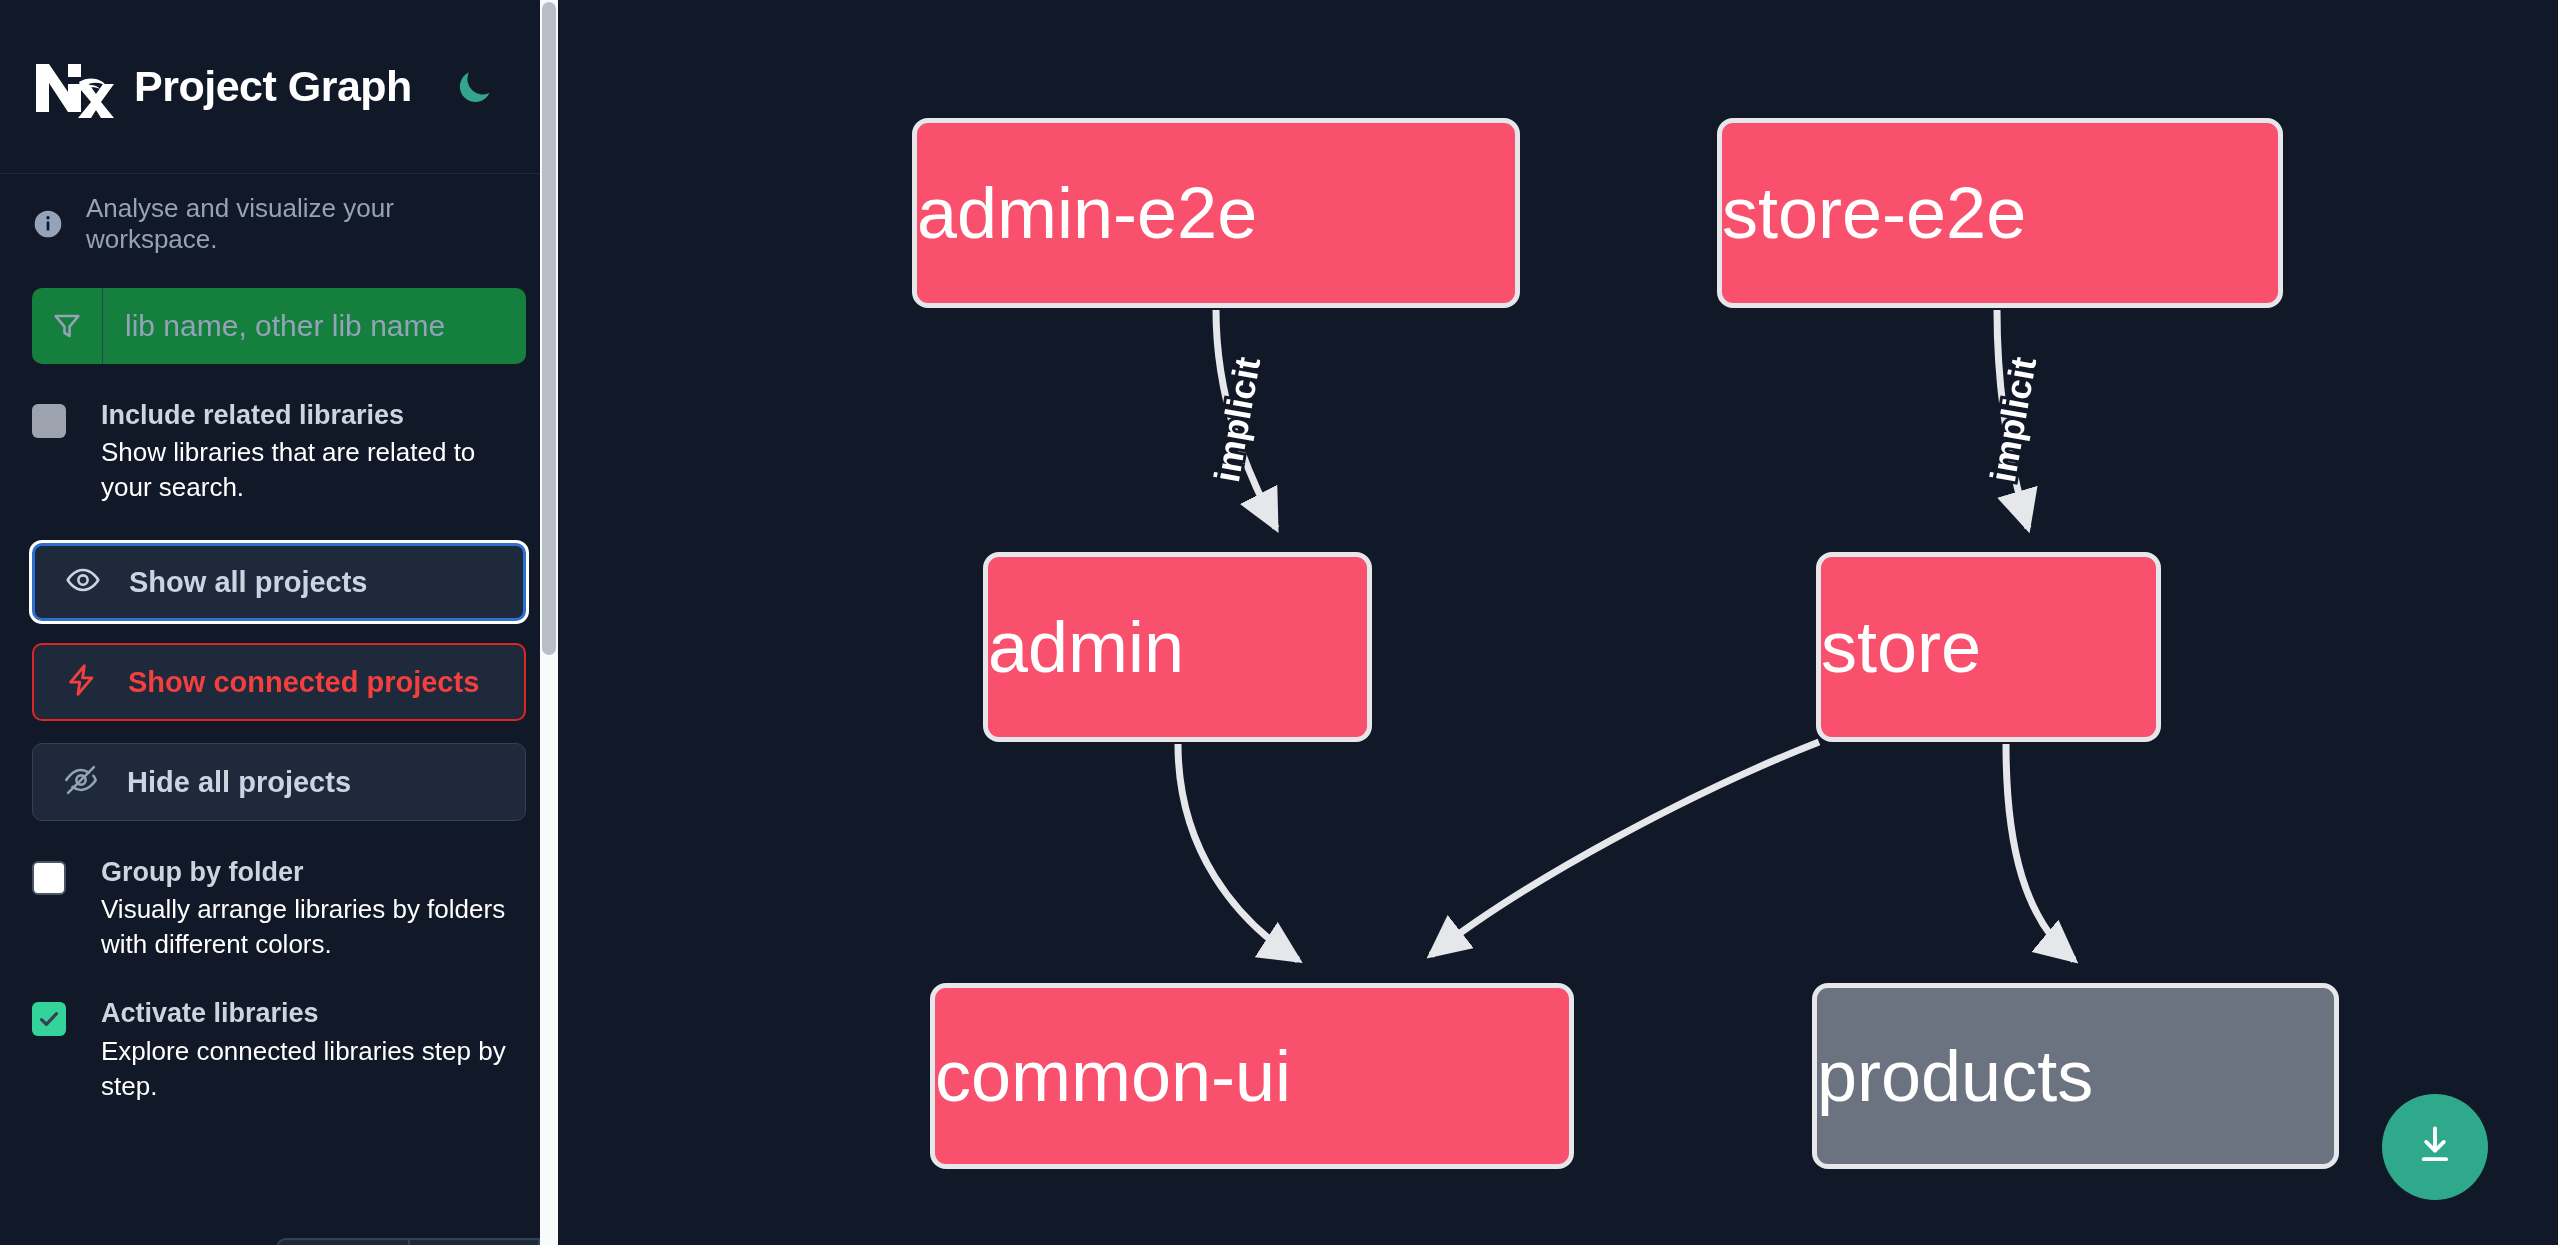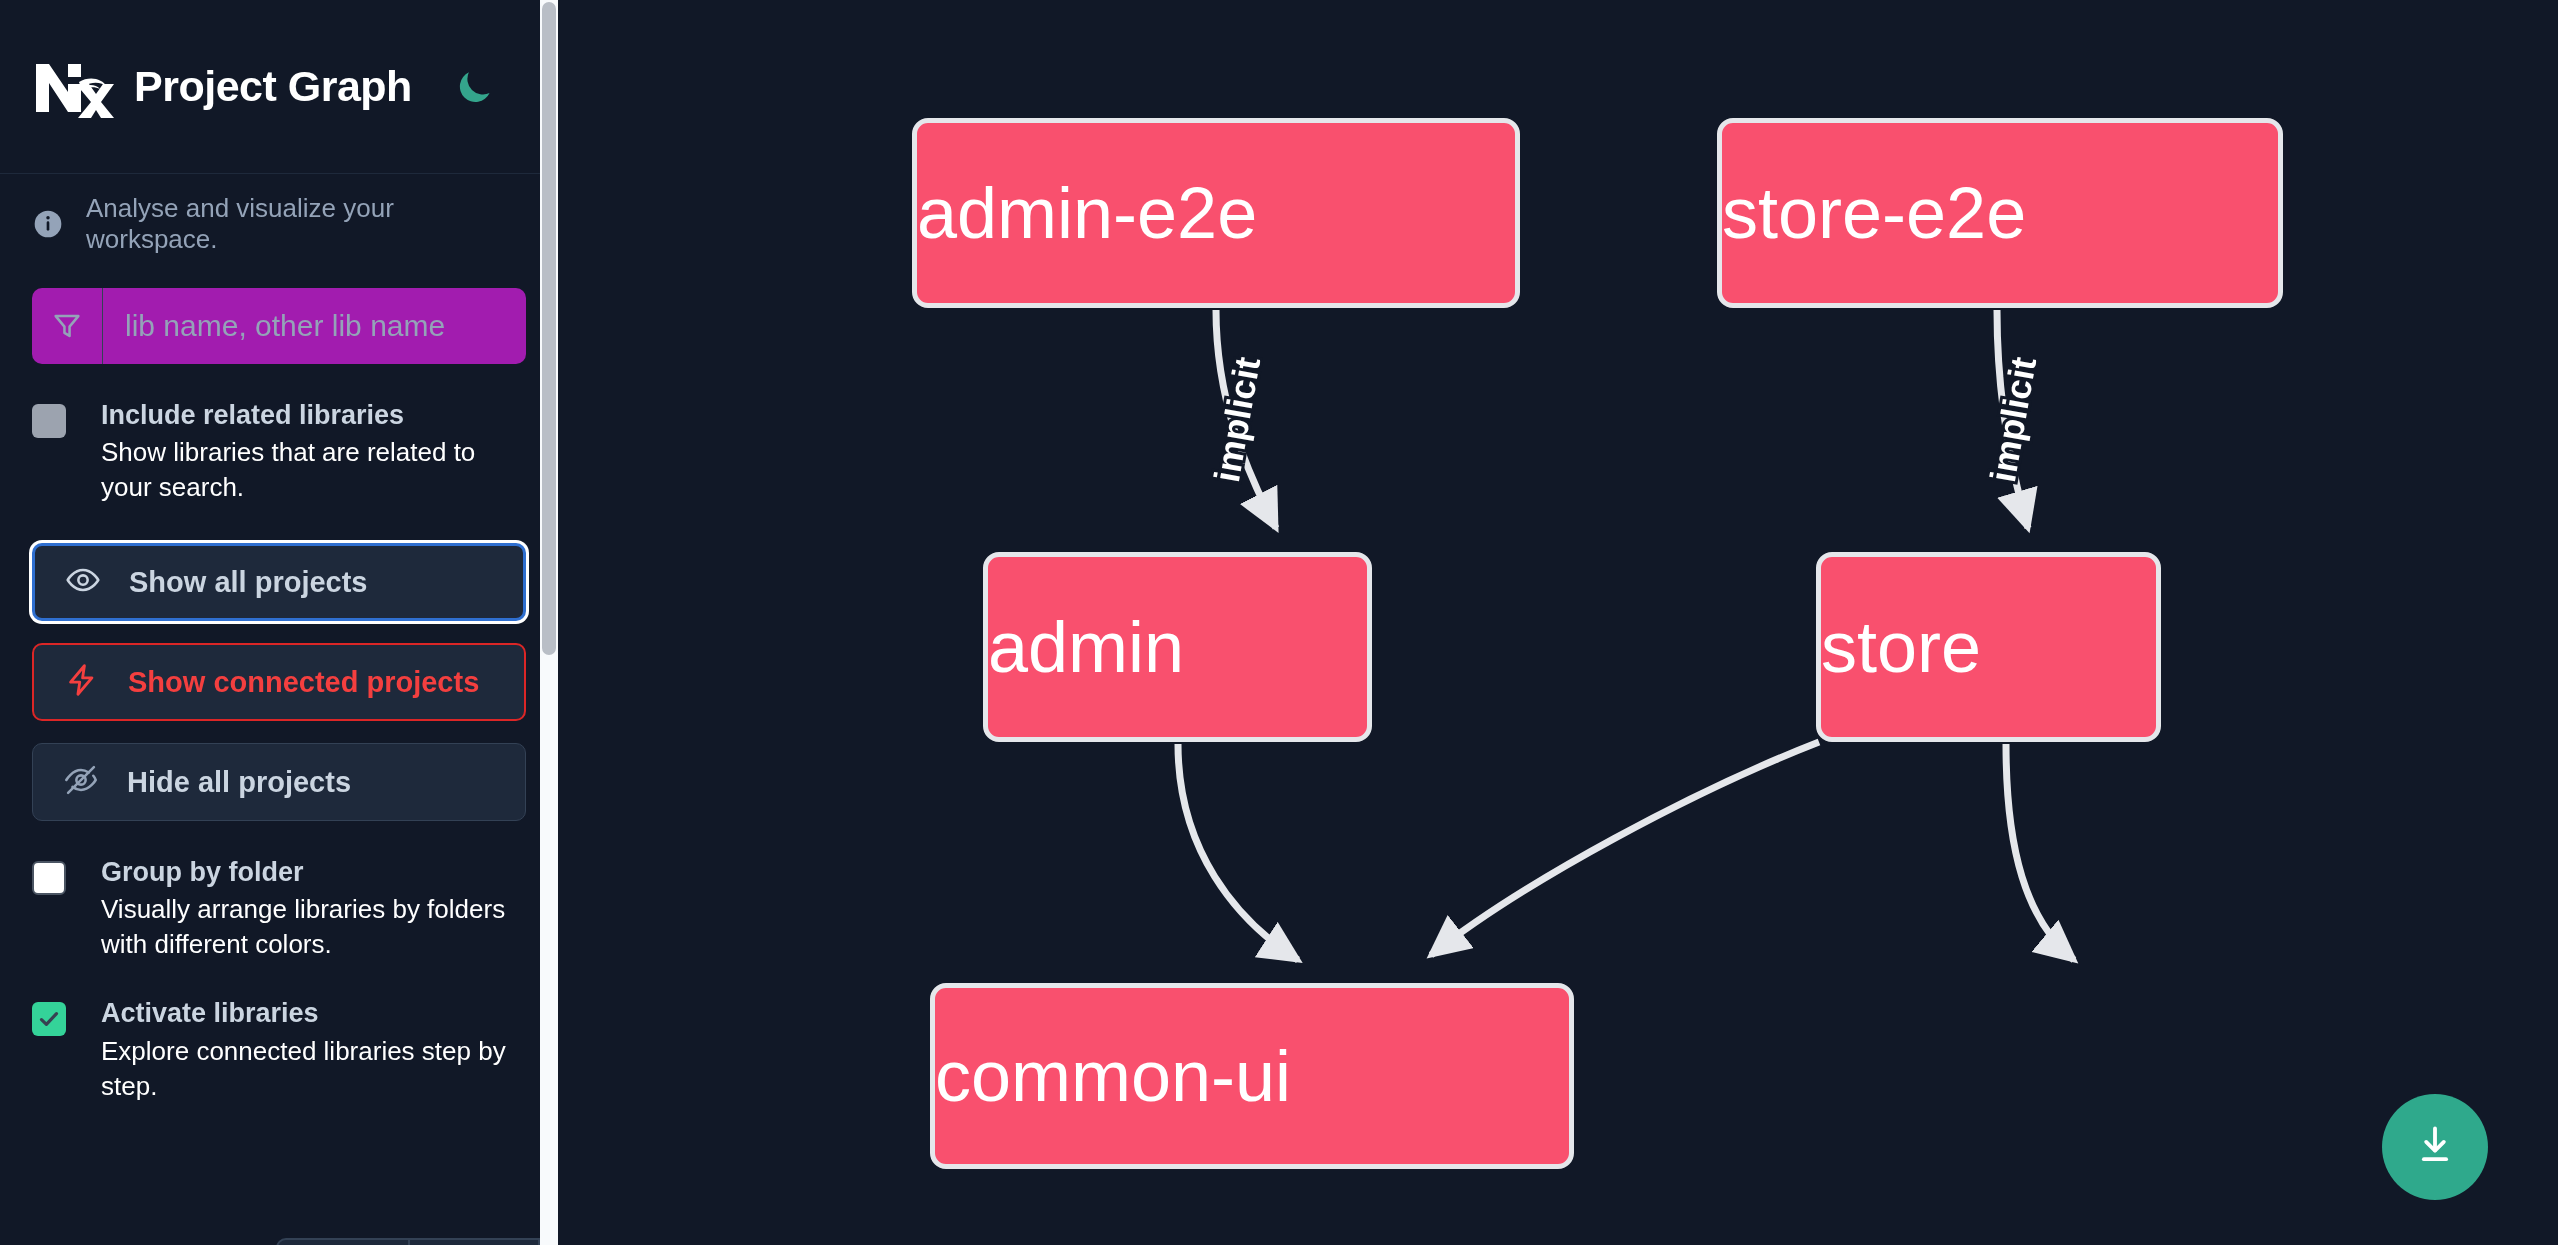--- a/index.html
+++ b/index.html
@@ -59,21 +59,21 @@
   .subtitle-text {
     margin-left: 22px;
     color: #94a3b8;
     font-size: 26px;
   }
 
   
   .search-wrap {
     margin: 14px 32px 0 32px;
     height: 76px;
-    background: #a21caf;
+    background: #15803d;
     border-radius: 10px;
     display: flex;
     align-items: stretch;
     overflow: hidden;
   }
   .search-icon-box {
     width: 70px;
     display: flex; align-items: center; justify-content: center;
     border-right: 1px solid #334155;
     cursor: pointer;
@@ -387,20 +387,23 @@
     </div>
 
     <div class="node pink" style="left:1240px; top:552px; width:345px; height:190px;">
       <span class="nlabel">store</span>
     </div>
 
     <div class="node pink" style="left:354px; top:983px; width:644px; height:186px;">
       <span class="nlabel">common-ui</span>
     </div>
 
+    <div class="node grey" style="left:1236px; top:983px; width:527px; height:186px;">
+      <span class="nlabel">products</span>
+    </div>
 
     <div id="download-fab" style="left:1806px; top:1094px;">
       <span>
         <svg width="46" height="46" viewBox="0 0 24 24" fill="none" stroke="#ffffff" stroke-width="2" stroke-linecap="round" stroke-linejoin="round" xmlns="http://www.w3.org/2000/svg">
           <line x1="12" y1="3.4" x2="12" y2="14.6"></line>
           <polyline points="7.4,10.4 12,15 16.6,10.4"></polyline>
           <line x1="6.2" y1="19.4" x2="17.8" y2="19.4"></line>
         </svg>
       </span>
     </div>

